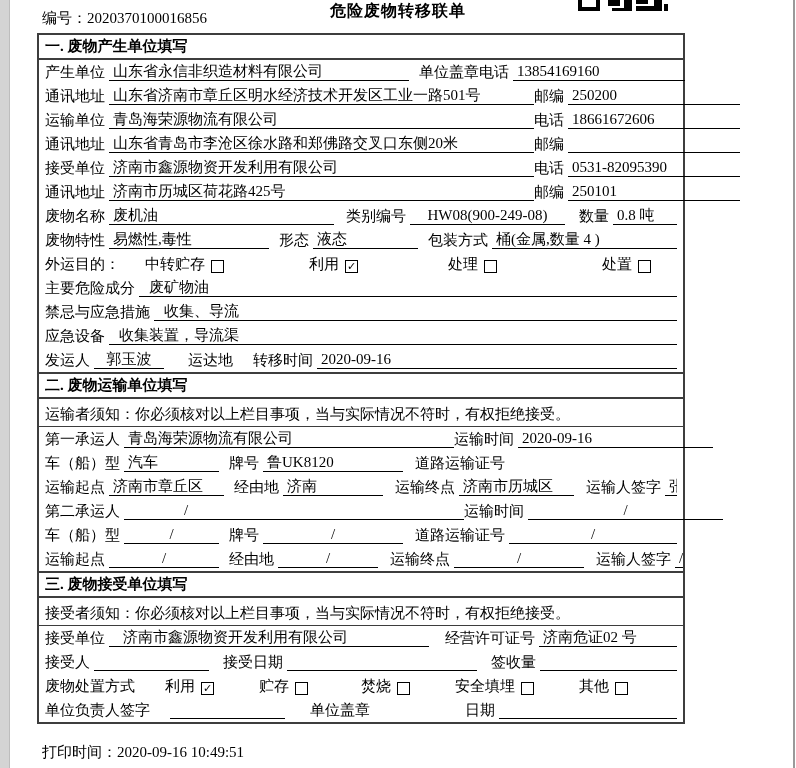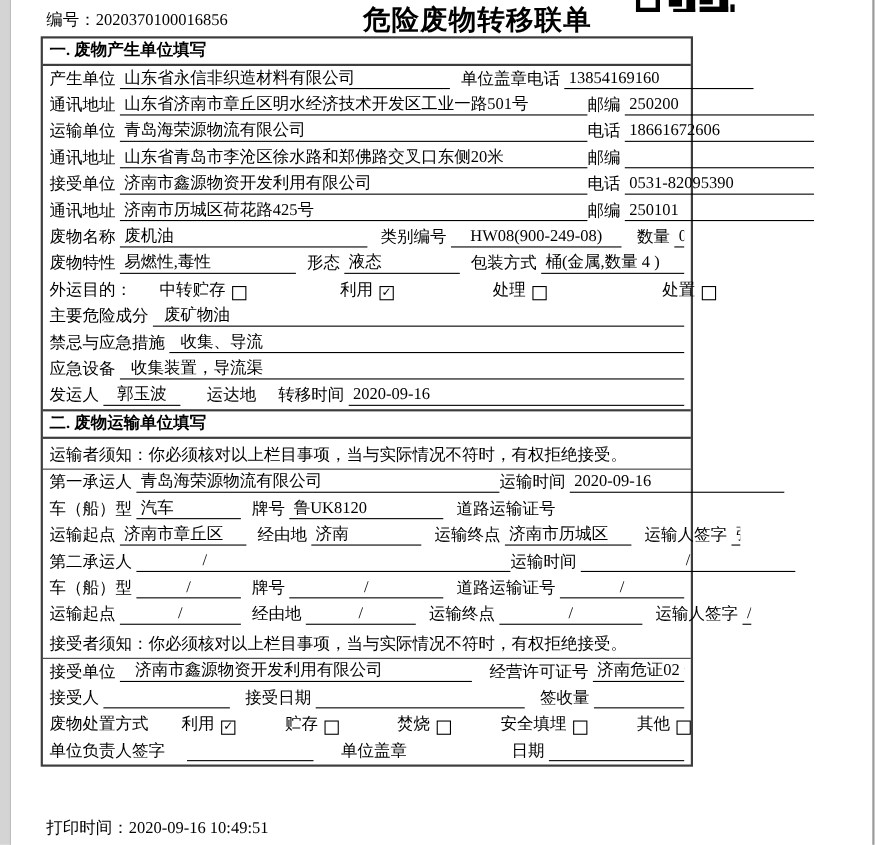--- a/index.html
+++ b/index.html
@@ -7,24 +7,24 @@
   body {
     position:relative; background:#ffffff; color:#000;
     font-family:"Liberation Serif","DejaVu Serif",serif;
     font-size:15px; overflow:hidden;
   }
   .edge-left { position:absolute; left:0; top:0; width:10px; height:768px; background:#d4d4d4; border-right:1px solid #bdbdbd; }
   .edge-right { position:absolute; left:793px; top:0; width:2px; height:768px; background:#9a9a9a; }
 
   .hdr { position:absolute; left:0; top:0; width:796px; height:33px; }
   .serial { position:absolute; left:42px; top:9px; white-space:nowrap; }
-  .doc-title { position:absolute; left:330px; top:1px; font-size:25px; font-weight:bold; letter-spacing:1px; white-space:nowrap; }
+  .doc-title { position:absolute; left:330px; top:1px; font-size:16px; font-weight:bold; letter-spacing:1px; white-space:nowrap; }
   .qr { position:absolute; left:578px; top:0; width:90px; height:11px; }
 
-  .form { position:absolute; left:37px; top:33px; width:593px; border:2px solid #3d3d3d; background:#fff; }
+  .form { position:absolute; left:37px; top:33px; width:648px; border:2px solid #3d3d3d; background:#fff; }
 
   .sec-title { font-weight:bold; padding:2px 6px 3px 6px; border-bottom:2px solid #3d3d3d; line-height:18px; }
   .sec-title.mid { border-top:2px solid #3d3d3d; }
 
   .row { display:flex; align-items:flex-end; height:24px; padding:0 6px 3px 6px; }
   .row-notice { height:28px; padding-top:6px; border-bottom:1px solid #3d3d3d; align-items:flex-start; }
 
   .lb { white-space:nowrap; flex:none; line-height:18px; }
   .uf { border-bottom:1px solid #000; white-space:nowrap; overflow:hidden;
         height:19px; line-height:18px; padding:0 4px; margin-left:4px; flex:none; }
@@ -214,20 +214,21 @@
     <span class="lb">运输起点</span>
     <span class="uf ctr" style="width:110px">/</span>
     <span class="lb" style="margin-left:10px">经由地</span>
     <span class="uf ctr" style="width:100px">/</span>
     <span class="lb" style="margin-left:12px">运输终点</span>
     <span class="uf ctr" style="width:130px">/</span>
     <span class="lb" style="margin-left:12px">运输人签字</span>
     <span class="uf grow ctr">/</span>
   </div>
 
+  <div class="sec-title mid">三. 废物接受单位填写</div>
 
   <div class="row row-notice">
     <span class="lb">接受者须知：你必须核对以上栏目事项，当与实际情况不符时，有权拒绝接受。</span>
   </div>
 
   <div class="row">
     <span class="lb">接受单位</span>
     <span class="uf" style="width:320px;padding-left:14px">济南市鑫源物资开发利用有限公司</span>
     <span class="lb" style="margin-left:16px">经营许可证号</span>
     <span class="uf grow">济南危证02 号</span>

